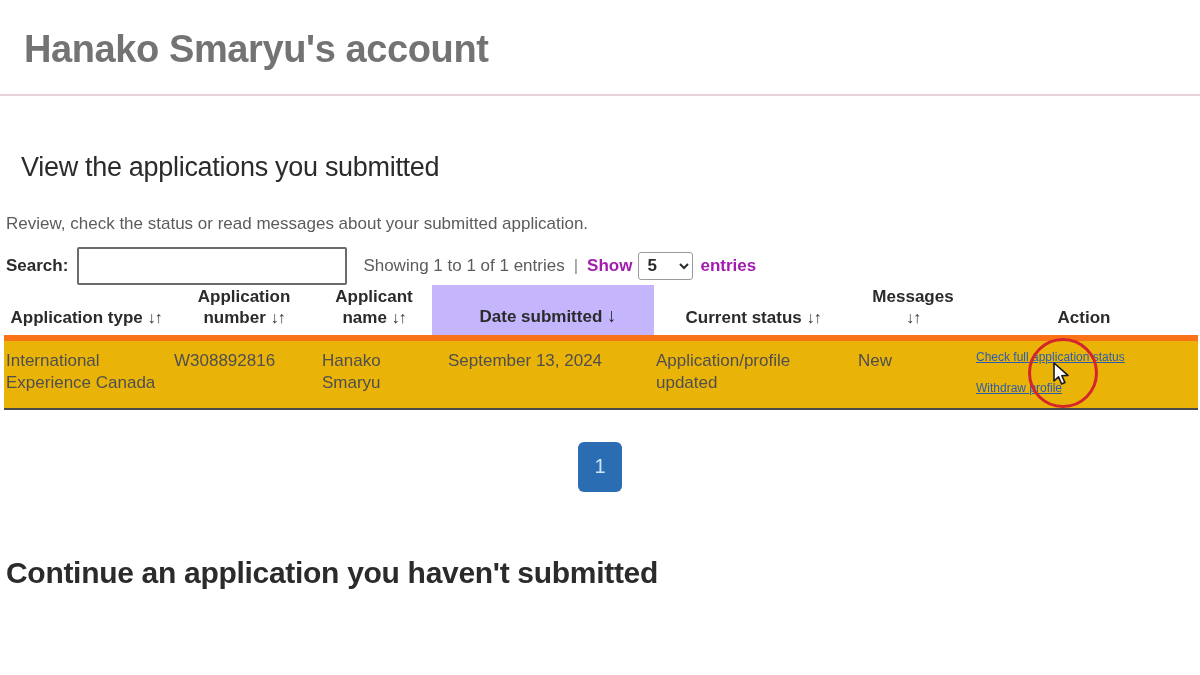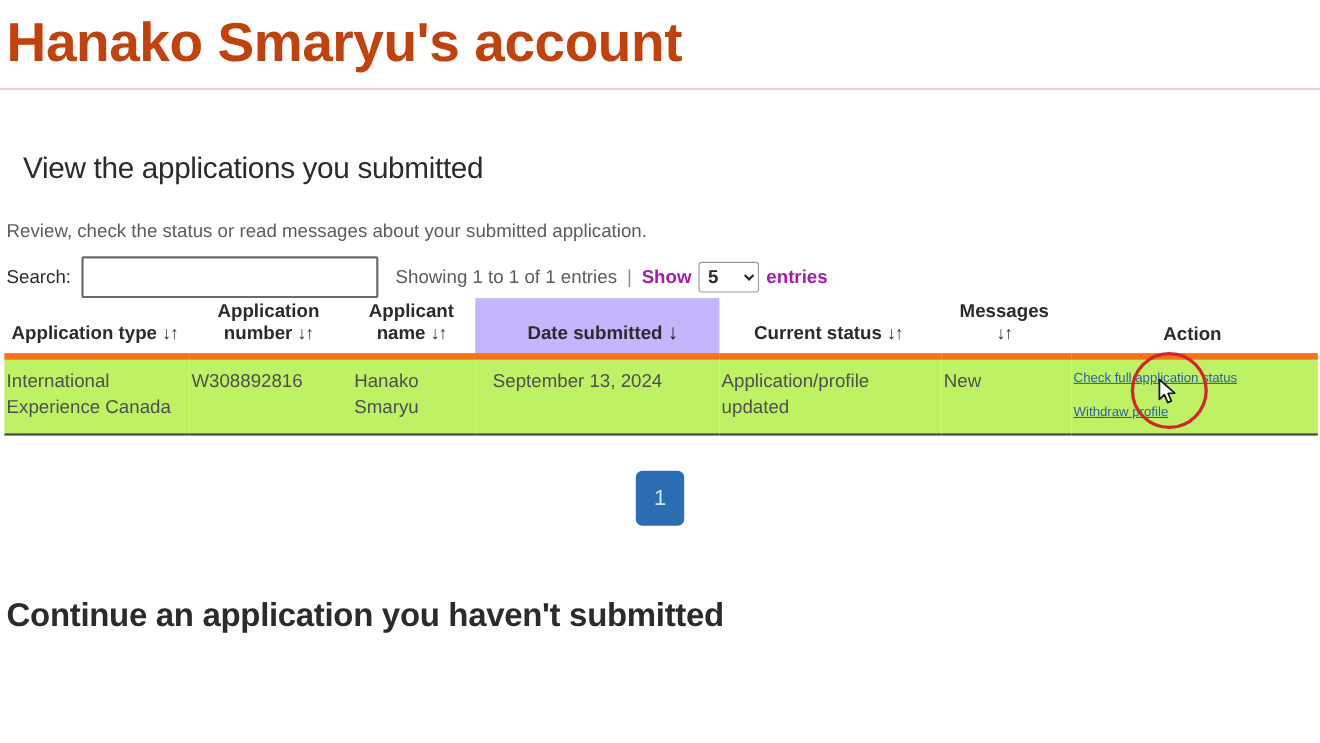--- a/index.html
+++ b/index.html
@@ -12,25 +12,25 @@
     overflow: hidden;
   }
   .page {
     position: relative;
     width: 1200px; height: 675px;
     padding: 0 4px;
   }
 
   
   .account-title {
-    font-size: 50px;
-    font-weight: bold;
-    color: #c2410c;
+    font-size: 38px;
+    font-weight: bold;
+    color: #737373;
     letter-spacing: -0.4px;
-    margin: 0;
+    margin: 18px;
     padding: 10px 0 4px 2px;
     line-height: 1.15;
   }
   .title-rule {
     height: 2px;
     background: #e8d3da;
     width: 1200px;
     margin: 8px 0 0 -4px;
   }
 
@@ -53,21 +53,21 @@
 
   
   .controls {
     display: flex;
     align-items: center;
     padding: 17px 0 0 2px;
     height: 44px;
   }
   .search-label {
     font-size: 17px;
-    font-weight: normal;
+    font-weight: bold;
     color: #2b2b2b;
     margin-right: 9px;
   }
   .search-input {
     width: 270px;
     height: 38px;
     border: 2px solid #6b6b6b;
     border-radius: 2px;
     background: #ffffff;
     font-size: 16px;
@@ -130,21 +130,21 @@
     vertical-align: top;
     font-size: 17px;
     color: #4f4f4f;
     padding: 9px 6px 12px 2px;
     line-height: 1.32;
   }
   .app-table td.sorted-col {
     padding-left: 16px;
   }
   .data-row {
-    background: #bef264;
+    background: #eab308;
     border-bottom: 2px solid #4a4a4a;
   }
   .sort-arrows {
     font-size: 16px;
     letter-spacing: -1px;
     color: #3a3a3a;
     white-space: nowrap;
   }
   .sort-active {
     font-size: 19px;

